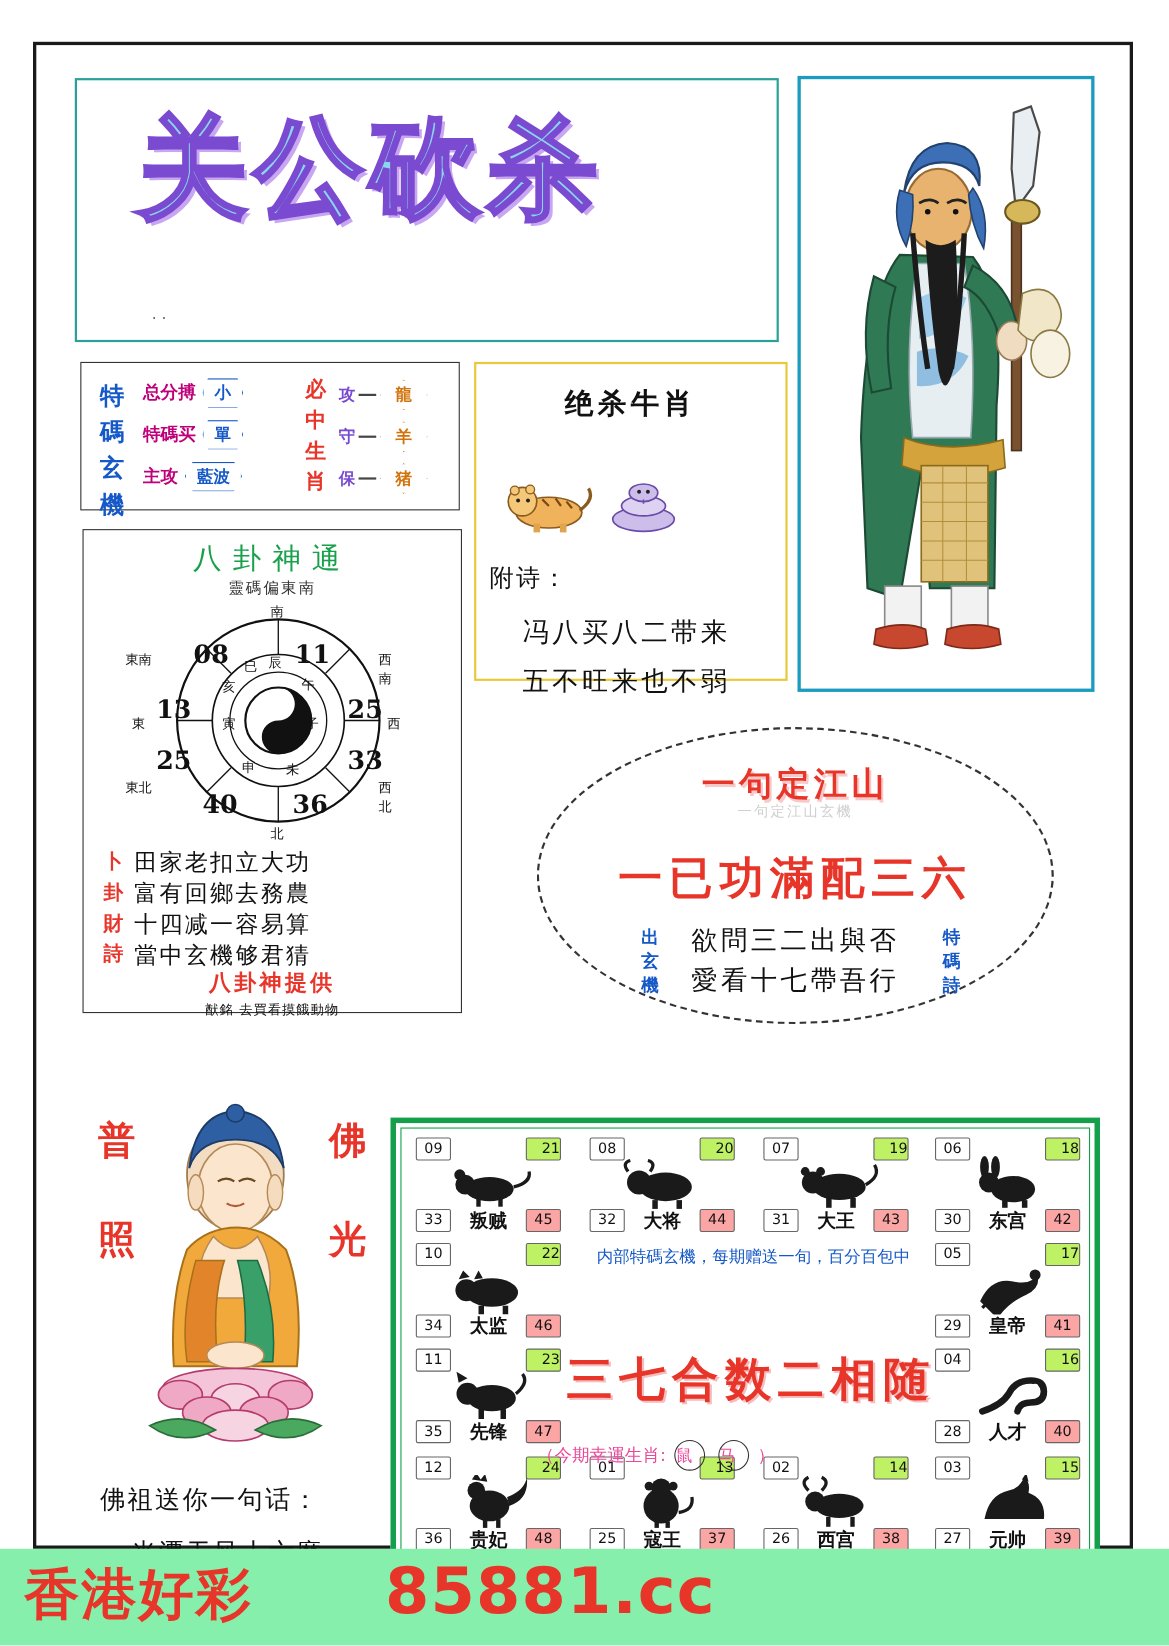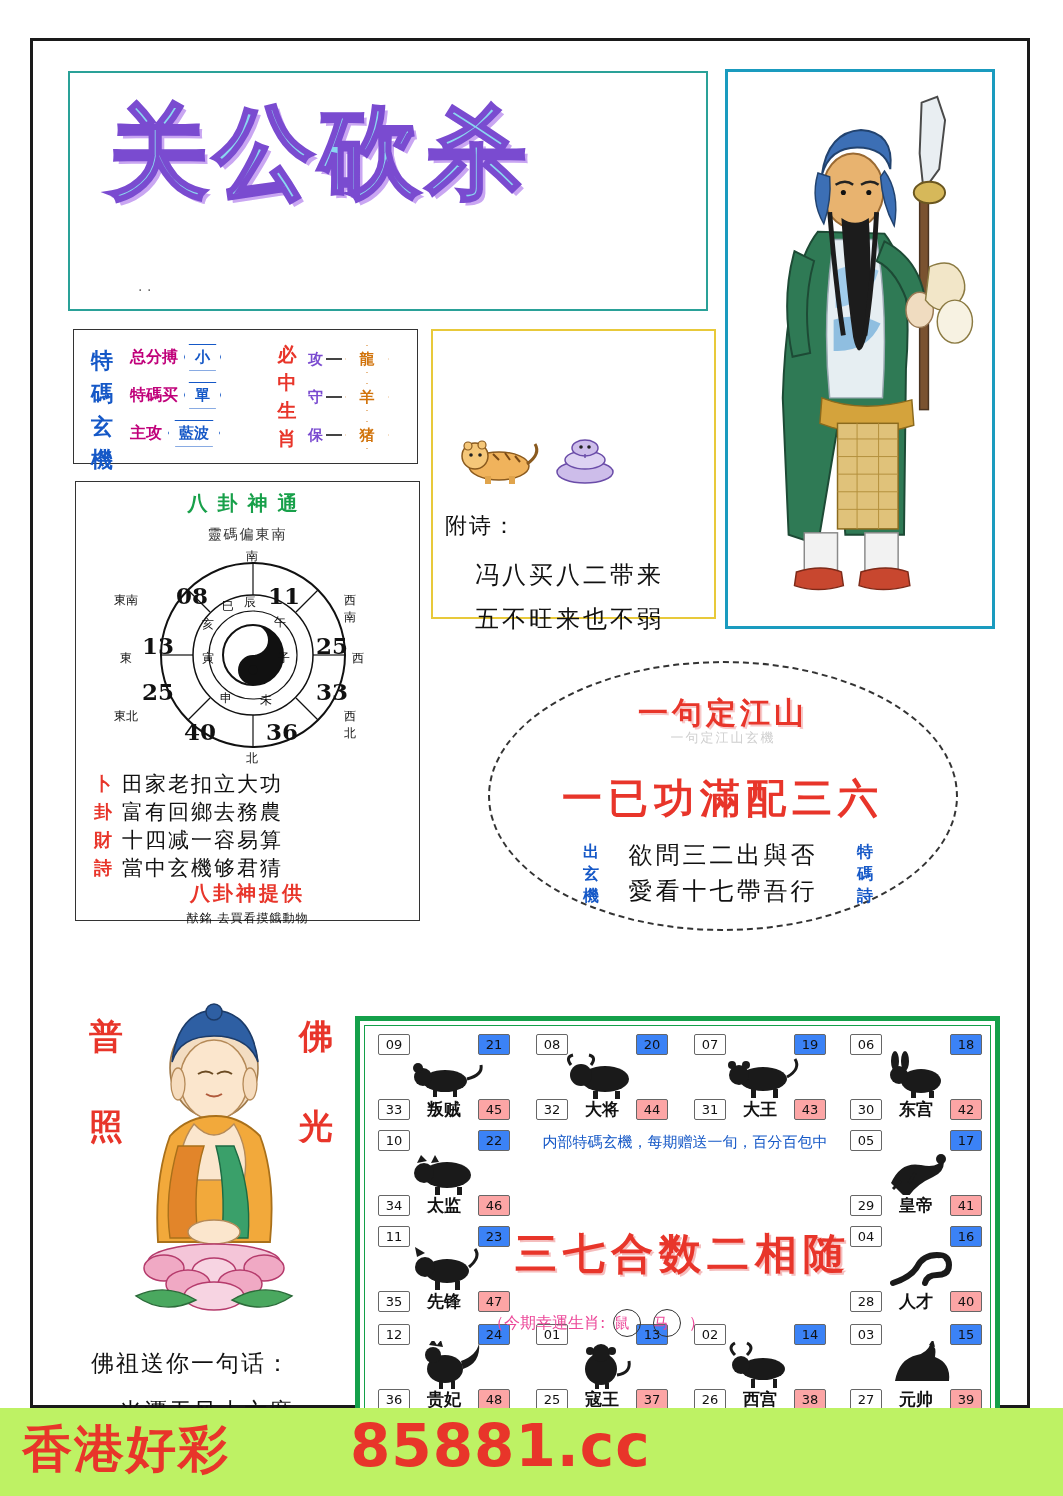--- a/index.html
+++ b/index.html
@@ -22,21 +22,21 @@
   }
 
   
   .title-box{
     position:absolute;left:35px;top:30px;width:640px;height:240px;
     border:2px solid #2aa198;
     box-sizing:border-box;
     background:#fff;
   }
   .title-text{
-    position:absolute;left:38px;top:20px;width:560px;height:120px;
+    position:absolute;left:55px;top:20px;width:560px;height:120px;
     font-family:"DejaVu Sans", sans-serif;
     font-size:100px;
     font-weight:bold;
     letter-spacing:6px;
     color:#8ad6f0;
     -webkit-text-stroke:3px #7a4bd0;
     text-shadow:4px 4px 0 #c9a6f2;
     line-height:120px;
     white-space:nowrap;
   }
@@ -110,21 +110,21 @@
   .jss-line1{position:absolute;left:42px;top:228px;font-size:24px;color:#111;letter-spacing:3px;white-space:nowrap;}
   .jss-line2{position:absolute;left:42px;top:272px;font-size:24px;color:#111;letter-spacing:3px;white-space:nowrap;}
 
   
   .bagua-box{
     position:absolute;left:42px;top:440px;width:345px;height:440px;
     border:1px solid #333;background:#fff;box-sizing:border-box;
   }
   .bagua-title{
     position:absolute;left:0;top:8px;width:100%;text-align:center;
-    font-size:20px;font-weight:bold;color:#18a04a;letter-spacing:10px;
+    font-size:26px;font-weight:normal;color:#18a04a;letter-spacing:10px;
   }
   .bagua-sub{
     position:absolute;left:0;top:44px;width:100%;text-align:center;
     font-size:14px;color:#333;letter-spacing:2px;
   }
   .compass{
     position:absolute;left:72px;top:68px;width:210px;height:210px;
   }
   .cnum{position:absolute;font-size:23px;font-weight:bold;color:#111;font-family:"DejaVu Serif",serif;}
   .cdir{position:absolute;font-size:12px;color:#111;}
@@ -185,21 +185,21 @@
   .buddha-line2{position:absolute;left:48px;top:400px;font-size:23px;color:#111;letter-spacing:2px;white-space:nowrap;}
 
   
   .grid-box{
     position:absolute;left:322px;top:975px;width:645px;height:410px;
     border:5px solid #14a04a;background:#fff;box-sizing:border-box;
   }
   .grid-inner{position:absolute;left:4px;top:4px;right:4px;bottom:4px;border:1px solid #14a04a;}
   .cellwrap{position:absolute;width:140px;height:92px;}
   .cn-tl{position:absolute;left:4px;top:3px;width:30px;height:19px;line-height:19px;text-align:center;font-size:13px;color:#111;border:1px solid #666;border-radius:2px;background:#fff;}
-  .cn-tr{position:absolute;right:4px;top:3px;width:30px;height:19px;line-height:19px;text-align:center;font-size:13px;color:#111;border:1px solid #666;border-radius:2px;background:#3b82f6;}
+  .cn-tr{position:absolute;right:4px;top:3px;width:30px;height:19px;line-height:19px;text-align:right;font-size:13px;color:#111;border:1px solid #666;border-radius:2px;background:#bef264;}
   .cn-bl{position:absolute;left:4px;bottom:3px;width:30px;height:19px;line-height:19px;text-align:center;font-size:13px;color:#111;border:1px solid #666;border-radius:2px;background:#fff;}
   .cn-br{position:absolute;right:4px;bottom:3px;width:30px;height:19px;line-height:19px;text-align:center;font-size:13px;color:#111;border:1px solid #666;border-radius:2px;background:#fca5a5;}
   .cn-name{position:absolute;left:0;bottom:2px;width:100%;text-align:center;font-size:17px;font-weight:bold;color:#111;}
   .cn-icon{position:absolute;left:0;top:20px;width:100%;height:48px;}
   .grid-note{
     position:absolute;left:130px;top:112px;width:390px;text-align:center;
     font-size:15px;color:#1558c7;white-space:nowrap;
   }
   .big-line1{
     position:absolute;left:118px;top:148px;width:410px;text-align:center;
@@ -212,21 +212,21 @@
     text-shadow:2px 2px 0 #f5bdbd;
   }
   .lucky{
     position:absolute;left:128px;top:288px;width:390px;text-align:left;
     font-size:16px;color:#ec4899;white-space:nowrap;
   }
   .lucky .oz{display:inline-block;width:26px;height:26px;line-height:26px;border:1px solid #333;border-radius:50%;margin:0 3px;font-size:15px;}
 
   
   .footer{
-    position:absolute;left:0;top:1408px;width:1063px;height:88px;background:#bef264;
+    position:absolute;left:0;top:1408px;width:1063px;height:88px;background:#86efac;
   }
   .footer-cn{
     position:absolute;left:22px;top:8px;font-size:50px;font-weight:bold;color:#e8352a;letter-spacing:2px;
   }
   .footer-url{
     position:absolute;left:350px;top:4px;font-size:58px;font-weight:bold;color:#e8352a;letter-spacing:1px;
     font-family:"DejaVu Sans", sans-serif;
   }
 </style>
 </head>
@@ -327,20 +327,21 @@
         </div>
         <div class="zrow">
           <span class="zlab">保</span>
           <span class="dash"></span>
           <span class="star">猪</span>
         </div>
       </div>
     </div>
 
     <div class="jss-box">
+      <div class="jss-title">绝杀牛肖</div>
       <svg class="jss-animals" viewBox="0 0 180 60">
 
         <g>
           <ellipse cx="46" cy="40" rx="30" ry="14" fill="#f0b35c" stroke="#8a5a1e" stroke-width="1.5"></ellipse>
           <circle cx="22" cy="30" r="13" fill="#f5c779" stroke="#8a5a1e" stroke-width="1.5"></circle>
           <circle cx="15" cy="20" r="4" fill="#f5c779" stroke="#8a5a1e" stroke-width="1.2"></circle>
           <circle cx="29" cy="19" r="4" fill="#f5c779" stroke="#8a5a1e" stroke-width="1.2"></circle>
           <circle cx="18" cy="29" r="1.8" fill="#222"></circle>
             <circle cx="27" cy="29" r="1.8" fill="#222"></circle>
           <path d="M40 28 l6 6 M52 27 l5 7 M62 30 l5 6" stroke="#7a4a16" stroke-width="2"></path>

